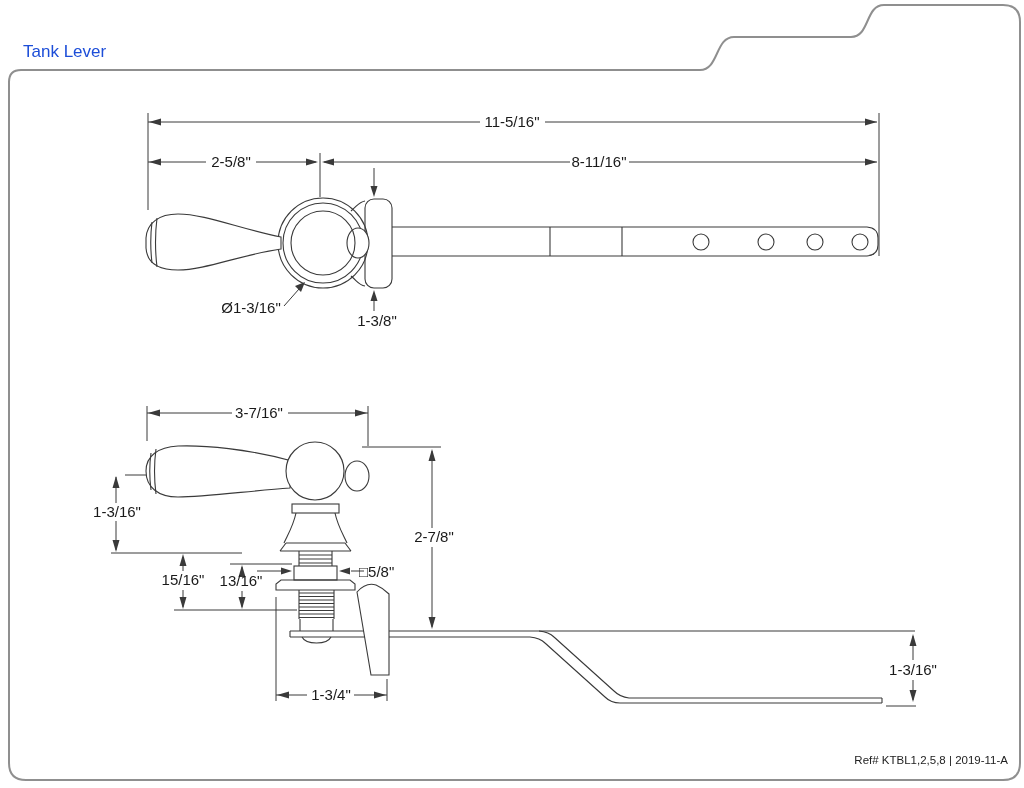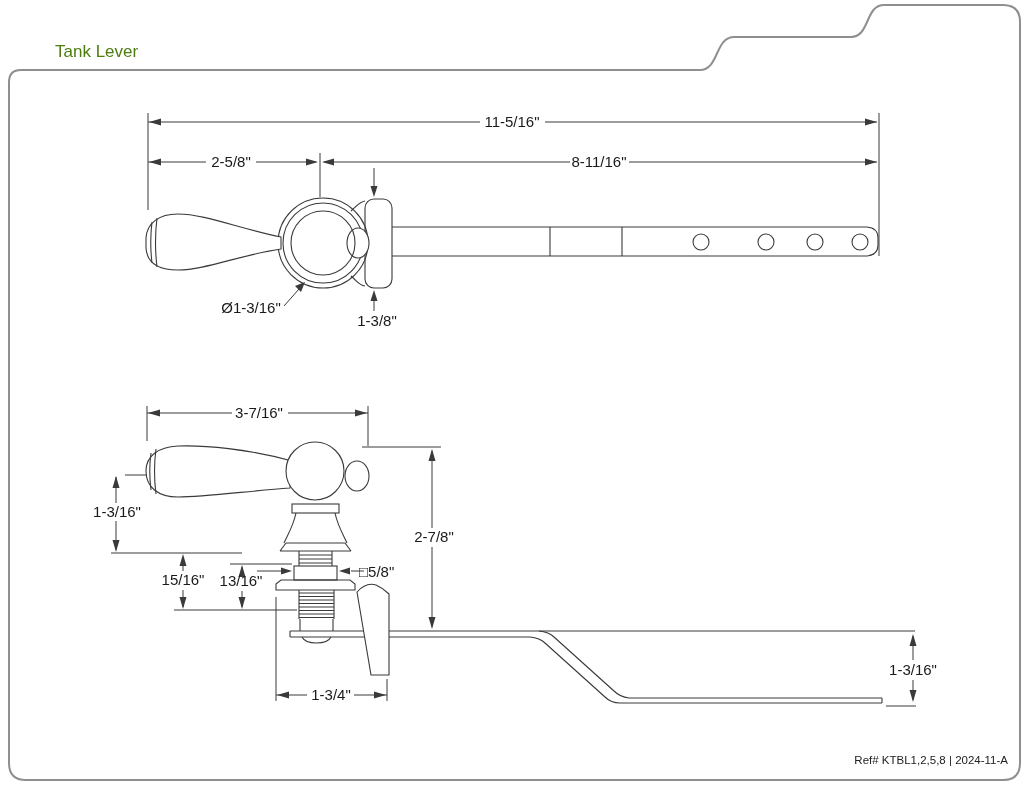--- a/index.html
+++ b/index.html
@@ -1,19 +1,19 @@
 <!DOCTYPE html>
 <html><head>
 <meta charset="utf-8">
 <style>
   html,body{margin:0;padding:0;background:#fff;}
   #page{position:relative;width:1024px;height:788px;background:#fff;overflow:hidden;
         font-family:"Liberation Sans", sans-serif;}
   #title{position:absolute;left:22px;top:4px;font-size:31px;color:#111;letter-spacing:0.5px;}
-  #subtitle{position:absolute;left:23px;top:42px;font-size:17px;color:#4d7c0f;margin-left:32px;}
+  #subtitle{position:absolute;left:23px;top:42px;font-size:17px;color:#1d4ed8;}
   #refnote{position:absolute;right:16px;top:754px;font-size:11.5px;color:#222;}
   svg{position:absolute;left:0;top:0;}
   .ln{stroke:#3a3a3a;stroke-width:1;fill:none;}
   .part{stroke:#3a3a3a;stroke-width:1.1;fill:none;}
   .partw{stroke:#3a3a3a;stroke-width:1.1;fill:#ffffff;}
   .ah{fill:#3a3a3a;stroke:none;}
   .dim{font-family:"Liberation Sans",sans-serif;font-size:15px;fill:#1a1a1a;}
   .mid{text-anchor:middle;}
 </style>
 </head>
@@ -191,14 +191,14 @@
         <line class="ln" x1="886" y1="706" x2="916" y2="706"></line>
         <line class="ln" x1="913" y1="636" x2="913" y2="660"></line>
         <line class="ln" x1="913" y1="680" x2="913" y2="700"></line>
         <polygon class="ah" points="913,634 909.5,646 916.5,646"></polygon>
         <polygon class="ah" points="913,702 909.5,690 916.5,690"></polygon>
         <text class="dim mid" x="913" y="675">1-3/16"</text>
       </g>
     </g>
   </svg>
 
-  <div id="refnote">Ref# KTBL1,2,5,8 | 2024-11-A</div>
+  <div id="refnote">Ref# KTBL1,2,5,8 | 2019-11-A</div>
 </div>
 
 </body></html>

